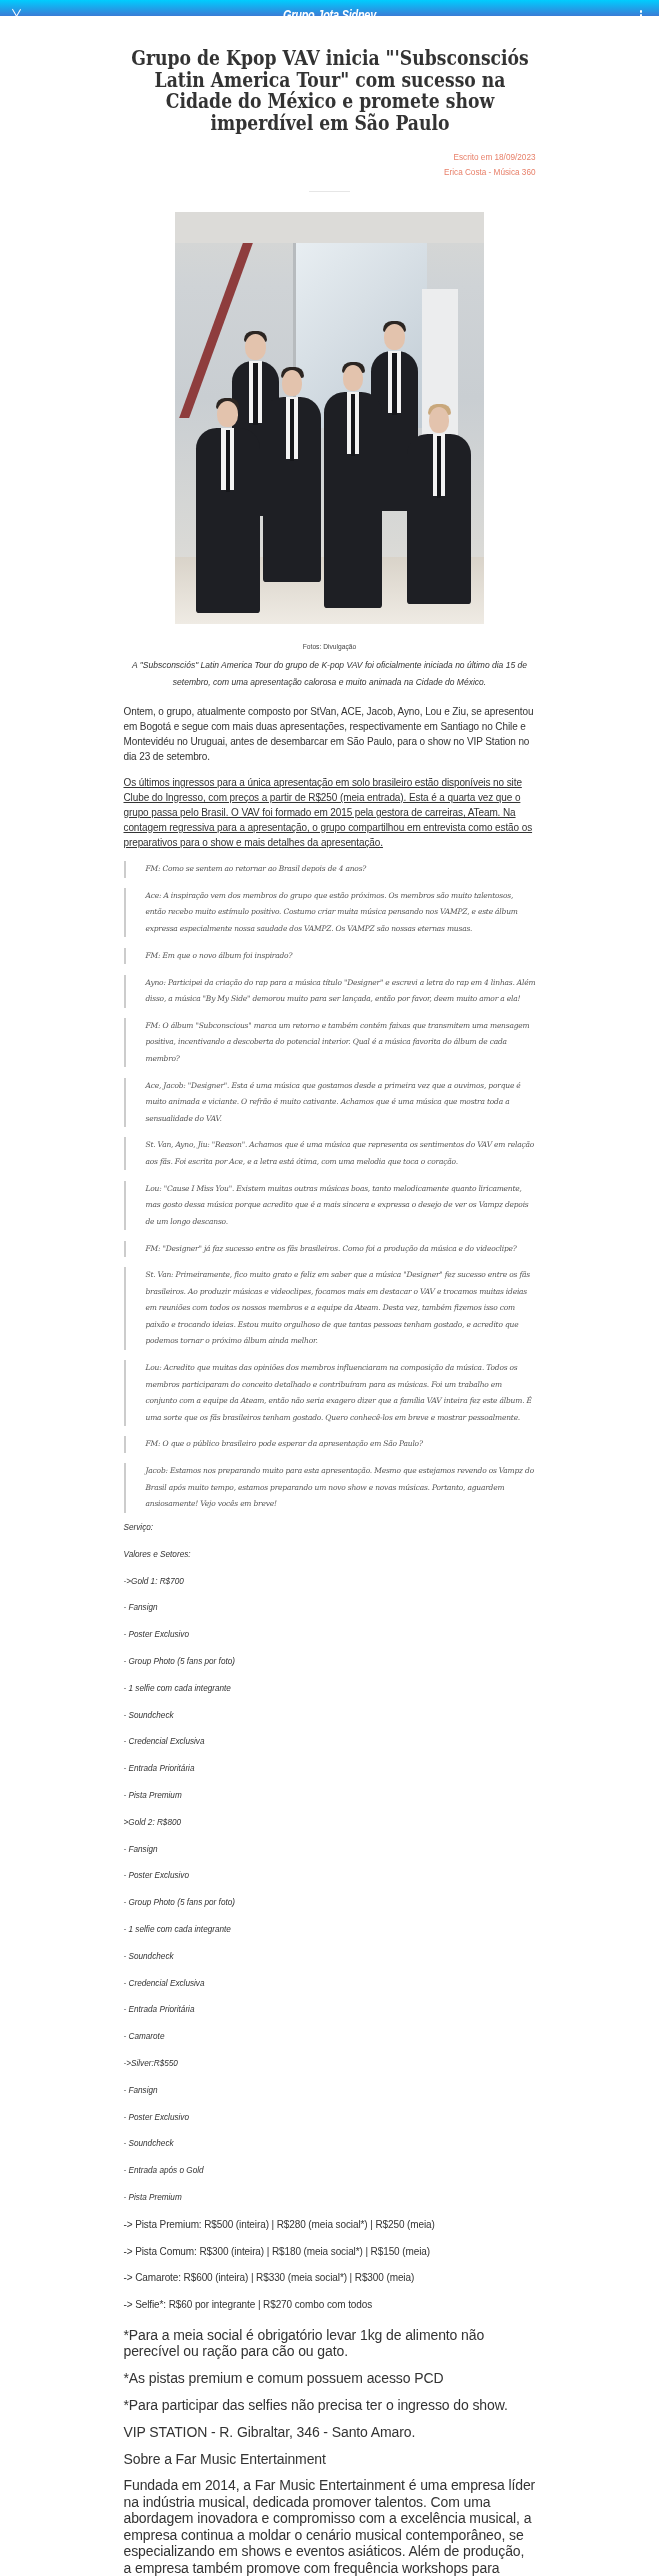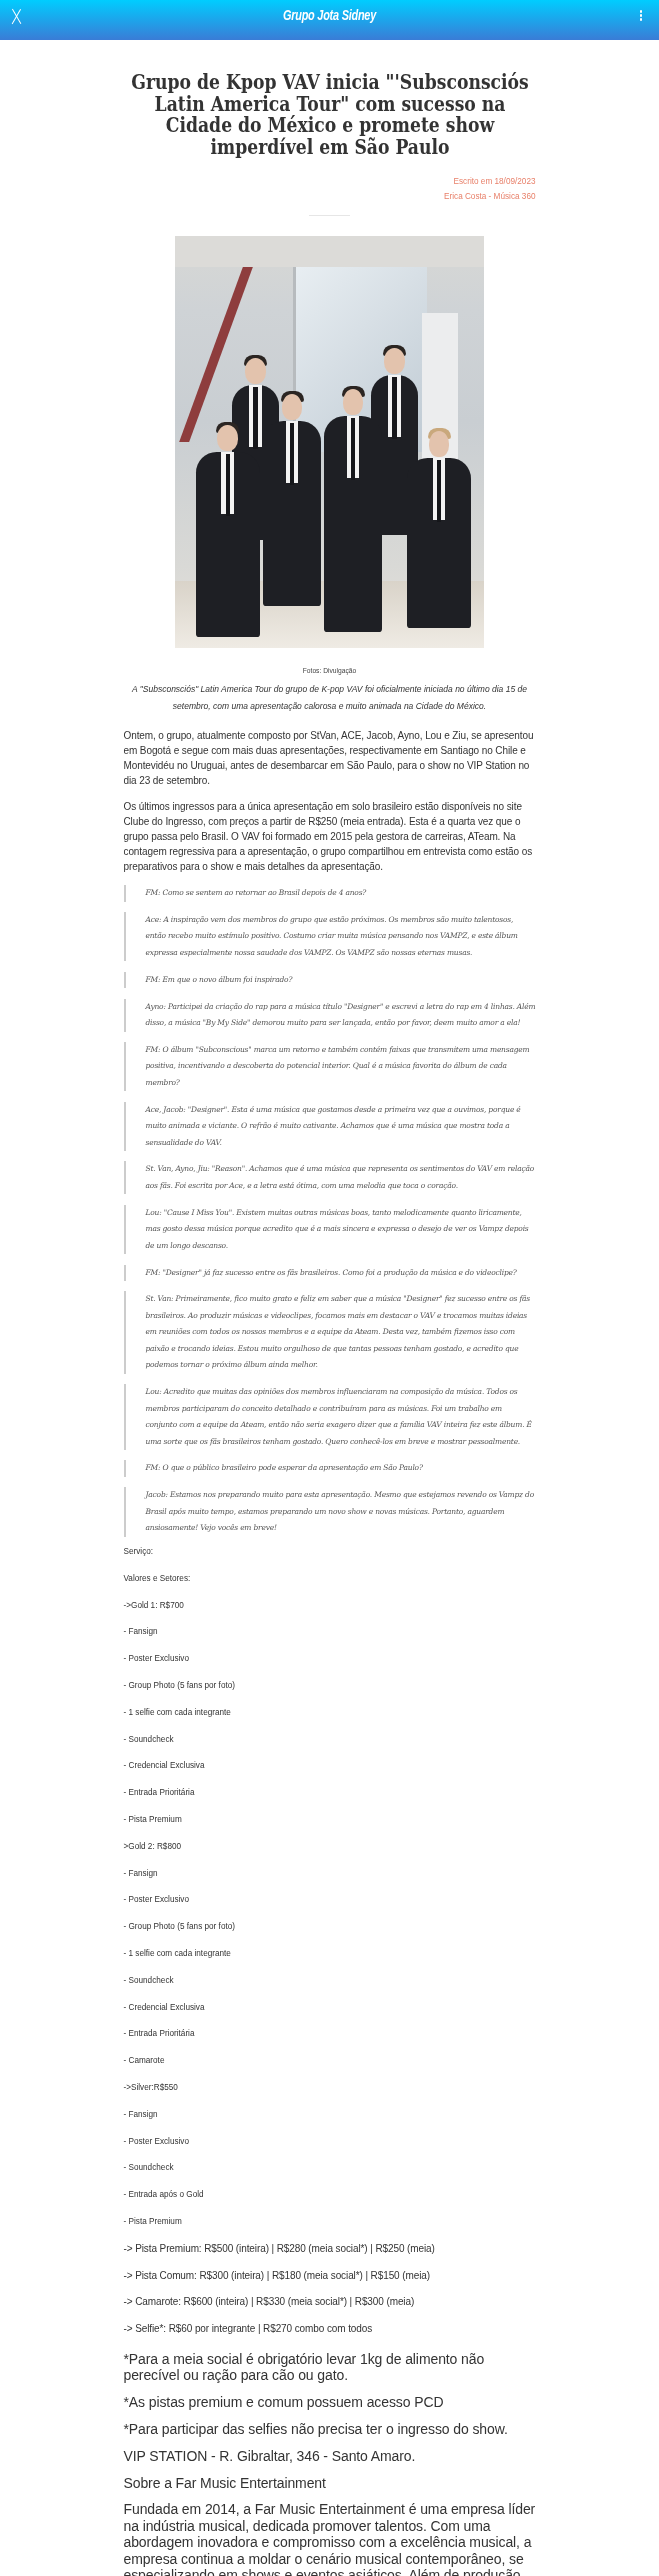--- a/index.html
+++ b/index.html
@@ -1,20 +1,20 @@
 <!DOCTYPE html>
 <html style="font-size:8.2px"><head>
 <meta charset="utf-8">
 <style>
   * { box-sizing: border-box; margin: 0; padding: 0; }
   html, body { width: 659px; background: #ffffff; }
   body { font-family: "Liberation Sans", sans-serif; color: #333; }
 
   .topbar {
-    position: relative; height: 40px; width: 659px;
+    position: relative; height: 16px; width: 659px;
     background: linear-gradient(to bottom, #00cdff 0%, #3a7cd6 100%);
   }
   .topbar .close {
     position: absolute; left: 9.3px; top: 9.3px; width: 14.4px; height: 14.4px; cursor: pointer;
   }
   .topbar .close::before, .topbar .close::after {
     content: ""; position: absolute; left: 6.7px; top: -1px; width: 0.8px; height: 16.5px; background: #fff;
   }
   .topbar .close::before { transform: rotate(30deg); }
   .topbar .close::after { transform: rotate(-30deg); }
@@ -50,31 +50,31 @@
   .photo .person { position: absolute; background: #1e1f24; border-radius: 20.6px 20.6px 3.1px 3.1px; }
   .photo .person .head { position: absolute; left: 50%; top: -27px; width: 20.6px; height: 26px; margin-left: -10.3px; background: #e3c3ad; border-radius: 50% 50% 45% 45%; }
   .photo .person .hair { position: absolute; left: 50%; top: -30px; width: 23px; height: 11.3px; margin-left: -11.3px; background: #2b2522; border-radius: 11.3px 11.3px 3.1px 3.1px; }
   .photo .person .shirt { position: absolute; left: 50%; top: 0; width: 12.4px; height: 62px; margin-left: -6.2px; background: #f3f3f3; }
   .photo .person .tie { position: absolute; left: 50%; top: 2.1px; width: 4.1px; height: 62px; margin-left: -2.1px; background: #15161a; }
 
   .caption { text-align: center; font-size: 6.7px; color: #444; margin-top: 17.5px; line-height: 9.3px; }
   .lead { text-align: center; font-style: italic; font-size: 8.5px; line-height: 16.5px; color: #333; margin-top: 6.2px; padding: 0 6.2px; }
 
   .body-p { font-size: 10px; line-height: 15px; color: #333; margin-top: 8.2px; letter-spacing: -0.1px; }
-  .body-p + .body-p { margin-top: 11.3px; }
+  .body-p + .body-p { margin-top: 11.3px; text-decoration: underline; }
 
   .quote {
     border-left: 2.6px solid #cccccc; padding-left: 20px; margin-top: 10.3px;
     font-family: "DejaVu Serif", serif; font-style: italic; font-size: 7.5px; line-height: 16.5px; color: #555;
     letter-spacing: -0.2px;
   }
   .quotes { margin-top: 11.3px; }
   .quotes .quote:first-child { margin-top: 0; }
 
-  .svc { margin-top: 10.3px; }
+  .svc { margin-top: 10.3px; font-style: italic; }
   .svc p { font-size: 8.2px; line-height: 10.3px; color: #333; margin-bottom: 16.5px; }
   .prices p { font-size: 10px; line-height: 10.3px; color: #333; margin-bottom: 16.5px; letter-spacing: -0.1px; }
   .notes p { font-size: 14px; line-height: 16.5px; color: #333; margin-bottom: 10.3px; letter-spacing: -0.1px; }
 </style>
 </head>
 <body>
 
 <header class="topbar">
   <div class="close"></div>
   <div class="brand">Grupo Jota Sidney</div>

